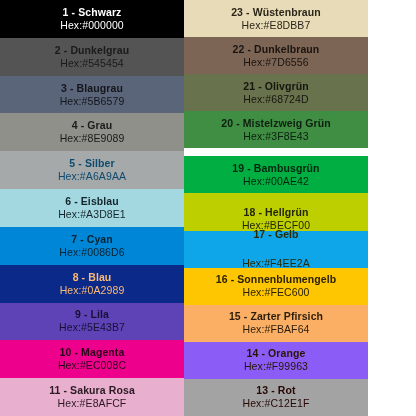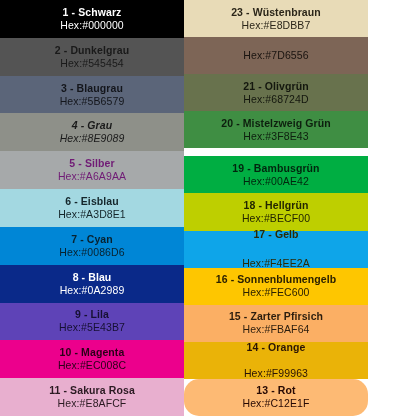--- a/index.html
+++ b/index.html
@@ -61,37 +61,37 @@
         <div class="swatch-hex">Hex:#000000</div>
       </div>
       <div class="swatch" style="background-color: rgb(84, 84, 84); color: rgb(26, 26, 26);">
         <div class="swatch-name">2 - Dunkelgrau</div>
         <div class="swatch-hex">Hex:#545454</div>
       </div>
       <div class="swatch" style="background-color: rgb(91, 101, 121); color: rgb(20, 22, 28);">
         <div class="swatch-name">3 - Blaugrau</div>
         <div class="swatch-hex">Hex:#5B6579</div>
       </div>
-      <div class="swatch" style="background-color: rgb(142, 144, 137); color: rgb(26, 26, 26); font-style: italic;">
+      <div class="swatch" style="background-color: rgb(142, 144, 137); color: rgb(26, 26, 26);">
         <div class="swatch-name">4 - Grau</div>
         <div class="swatch-hex">Hex:#8E9089</div>
       </div>
-      <div class="swatch" style="background-color: rgb(166, 169, 170); color: #701a75;">
+      <div class="swatch" style="background-color: rgb(166, 169, 170); color: #0c4a6e;">
         <div class="swatch-name">5 - Silber</div>
         <div class="swatch-hex">Hex:#A6A9AA</div>
       </div>
       <div class="swatch" style="background-color: rgb(163, 216, 225); color: rgb(20, 38, 43);">
         <div class="swatch-name">6 - Eisblau</div>
         <div class="swatch-hex">Hex:#A3D8E1</div>
       </div>
       <div class="swatch" style="background-color: rgb(0, 134, 214); color: rgb(8, 34, 47);">
         <div class="swatch-name">7 - Cyan</div>
         <div class="swatch-hex">Hex:#0086D6</div>
       </div>
-      <div class="swatch" style="background-color: rgb(10, 41, 137); color: #ffffff;">
+      <div class="swatch" style="background-color: rgb(10, 41, 137); color: #fdba74;">
         <div class="swatch-name">8 - Blau</div>
         <div class="swatch-hex">Hex:#0A2989</div>
       </div>
       <div class="swatch" style="background-color: rgb(94, 67, 183); color: rgb(22, 16, 51);">
         <div class="swatch-name">9 - Lila</div>
         <div class="swatch-hex">Hex:#5E43B7</div>
       </div>
       <div class="swatch" style="background-color: rgb(236, 0, 140); color: rgb(43, 0, 25);">
         <div class="swatch-name">10 - Magenta</div>
         <div class="swatch-hex">Hex:#EC008C</div>
@@ -100,52 +100,53 @@
         <div class="swatch-name">11 - Sakura Rosa</div>
         <div class="swatch-hex">Hex:#E8AFCF</div>
       </div>
     </div>
   <div class="palette-column">
       <div class="swatch" style="background-color: rgb(232, 219, 183); color: rgb(43, 38, 25);">
         <div class="swatch-name">23 - Wüstenbraun</div>
         <div class="swatch-hex">Hex:#E8DBB7</div>
       </div>
       <div class="swatch" style="background-color: rgb(125, 101, 86); color: rgb(26, 20, 16);">
+        <div class="swatch-name">22 - Dunkelbraun</div>
         <div class="swatch-hex">Hex:#7D6556</div>
       </div>
       <div class="swatch" style="background-color: rgb(104, 114, 77); color: rgb(20, 23, 14);">
         <div class="swatch-name">21 - Olivgrün</div>
         <div class="swatch-hex">Hex:#68724D</div>
       </div>
       <div class="swatch" style="background-color: rgb(63, 142, 67); color: rgb(13, 31, 14);">
         <div class="swatch-name">20 - Mistelzweig Grün</div>
         <div class="swatch-hex">Hex:#3F8E43</div>
       </div>
       <div class="swatch" style="background-color: rgb(0, 174, 66); color: rgb(0, 38, 14); margin-top: 8px;">
         <div class="swatch-name">19 - Bambusgrün</div>
         <div class="swatch-hex">Hex:#00AE42</div>
       </div>
-      <div class="swatch" style="background-color: rgb(190, 207, 0); color: rgb(35, 38, 0);">
+      <div class="swatch" style="background-color: rgb(190, 207, 0); color: rgb(35, 38, 0); justify-content: flex-end;">
         <div class="swatch-name">18 - Hellgrün</div>
         <div class="swatch-hex">Hex:#BECF00</div>
       </div>
       <div class="swatch" style="background-color: #0ea5e9; color: rgb(43, 42, 6); gap: 16px;">
         <div class="swatch-name">17 - Gelb</div>
         <div class="swatch-hex">Hex:#F4EE2A</div>
       </div>
       <div class="swatch" style="background-color: rgb(254, 198, 0); color: rgb(43, 33, 0);">
         <div class="swatch-name">16 - Sonnenblumengelb</div>
         <div class="swatch-hex">Hex:#FEC600</div>
       </div>
       <div class="swatch" style="background-color: rgb(251, 175, 100); color: rgb(43, 29, 14);">
         <div class="swatch-name">15 - Zarter Pfirsich</div>
         <div class="swatch-hex">Hex:#FBAF64</div>
       </div>
-      <div class="swatch" style="background-color: #eab308; color: rgb(43, 20, 5); justify-content: space-between;">
+      <div class="swatch" style="background-color: #8b5cf6; color: rgb(43, 20, 5);">
         <div class="swatch-name">14 - Orange</div>
         <div class="swatch-hex">Hex:#F99963</div>
       </div>
-      <div class="swatch" style="background-color: #fdba74; color: rgb(38, 9, 4); border-radius: 15px;">
+      <div class="swatch" style="background-color: #a3a3a3; color: rgb(38, 9, 4);">
         <div class="swatch-name">13 - Rot</div>
         <div class="swatch-hex">Hex:#C12E1F</div>
       </div>
     </div>
 </div>
 
 </body></html>

